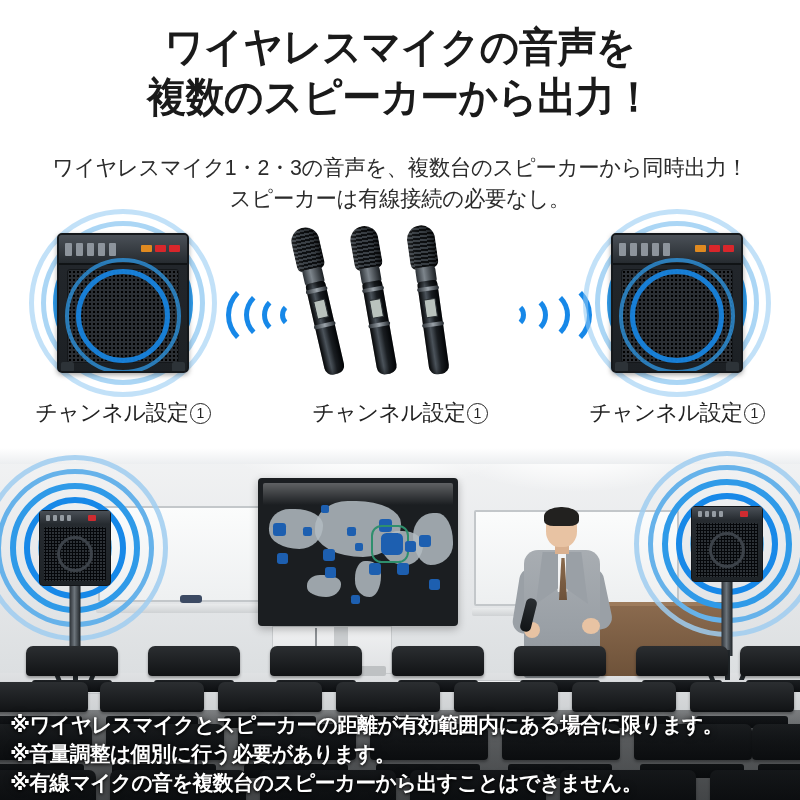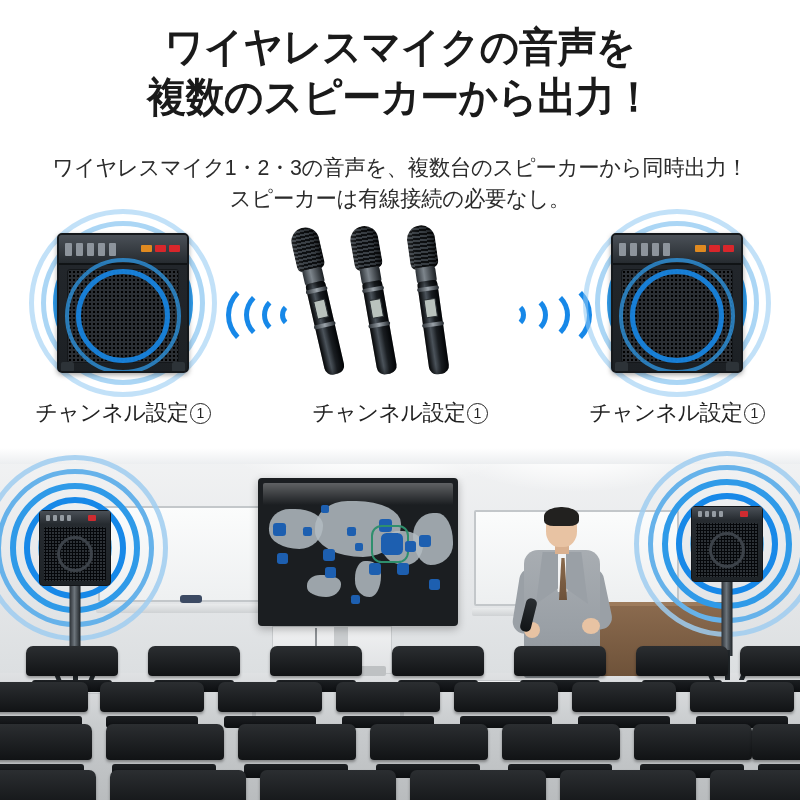--- a/index.html
+++ b/index.html
@@ -694,15 +694,22 @@
           <div class="back" style="width:136px;height:40px;"></div>
         </div>
       <div class="chair" style="left:560px;top:124px;width:136px;">
           <div class="back" style="width:136px;height:40px;"></div>
         </div>
       <div class="chair" style="left:710px;top:124px;width:136px;">
           <div class="back" style="width:136px;height:40px;"></div>
         </div>
     </div>
 
+    <div class="footnote">
+      <div class="footnote-text">
+        <span class="fn-line">※ワイヤレスマイクとスピーカーの距離が有効範囲内にある場合に限ります。</span>
+        <span class="fn-line">※音量調整は個別に行う必要があります。</span>
+        <span class="fn-line">※有線マイクの音を複数台のスピーカーから出すことはできません。</span>
+      </div>
+    </div>
 
   </div>
 </div>
 
 </body></html>

